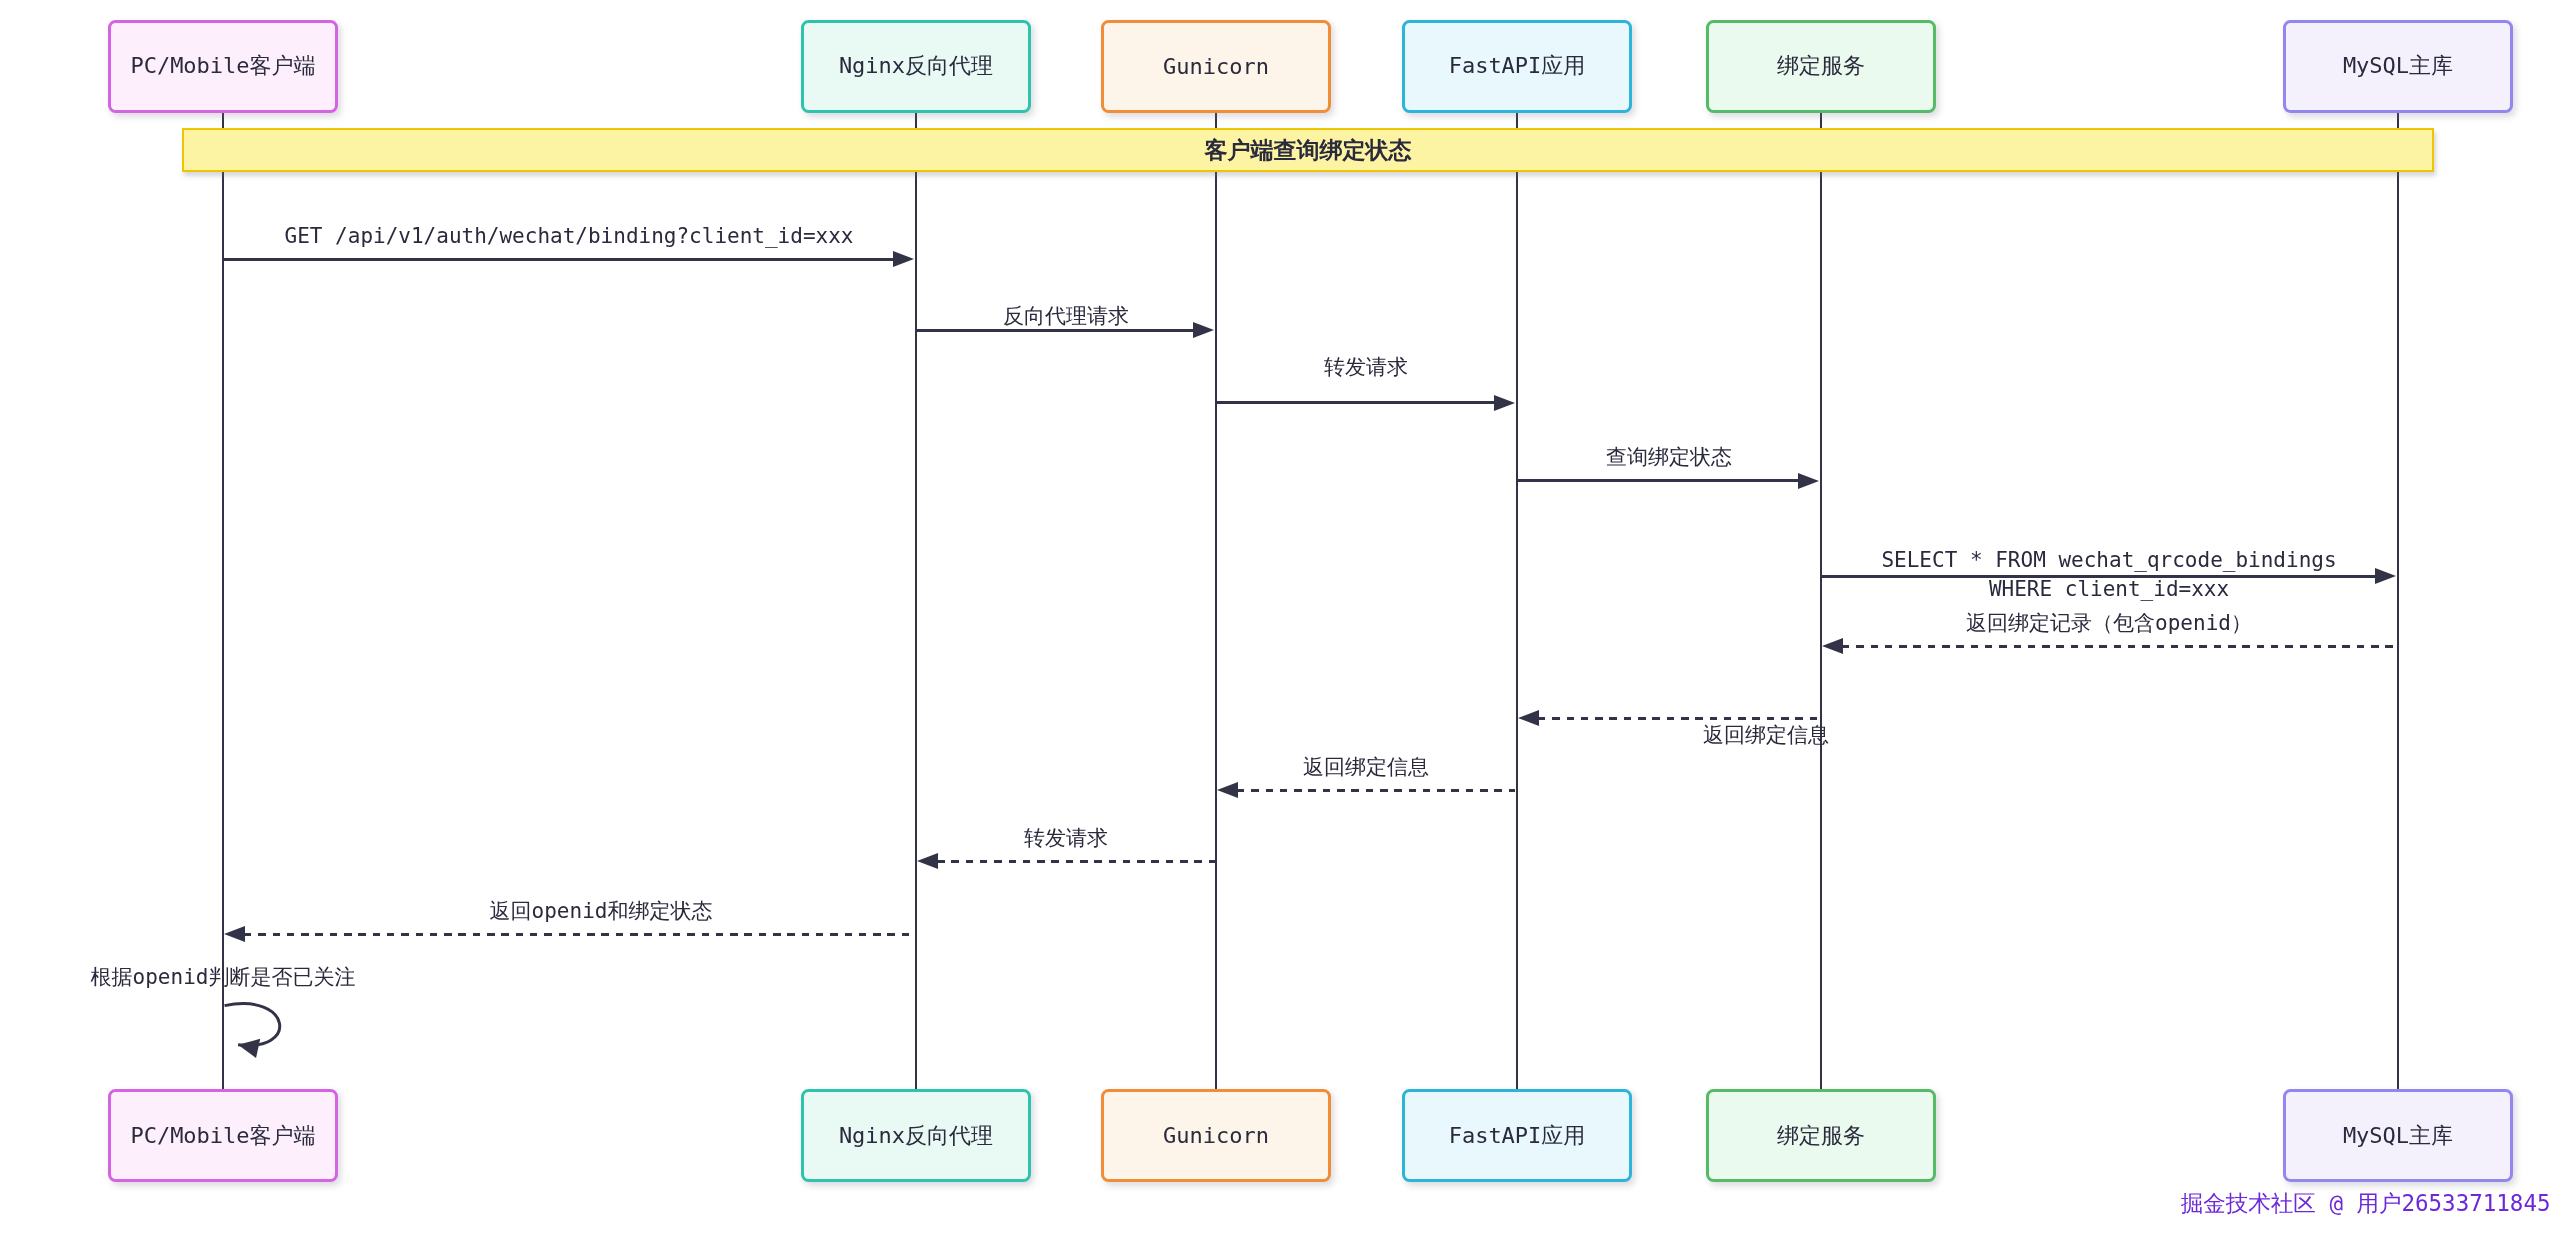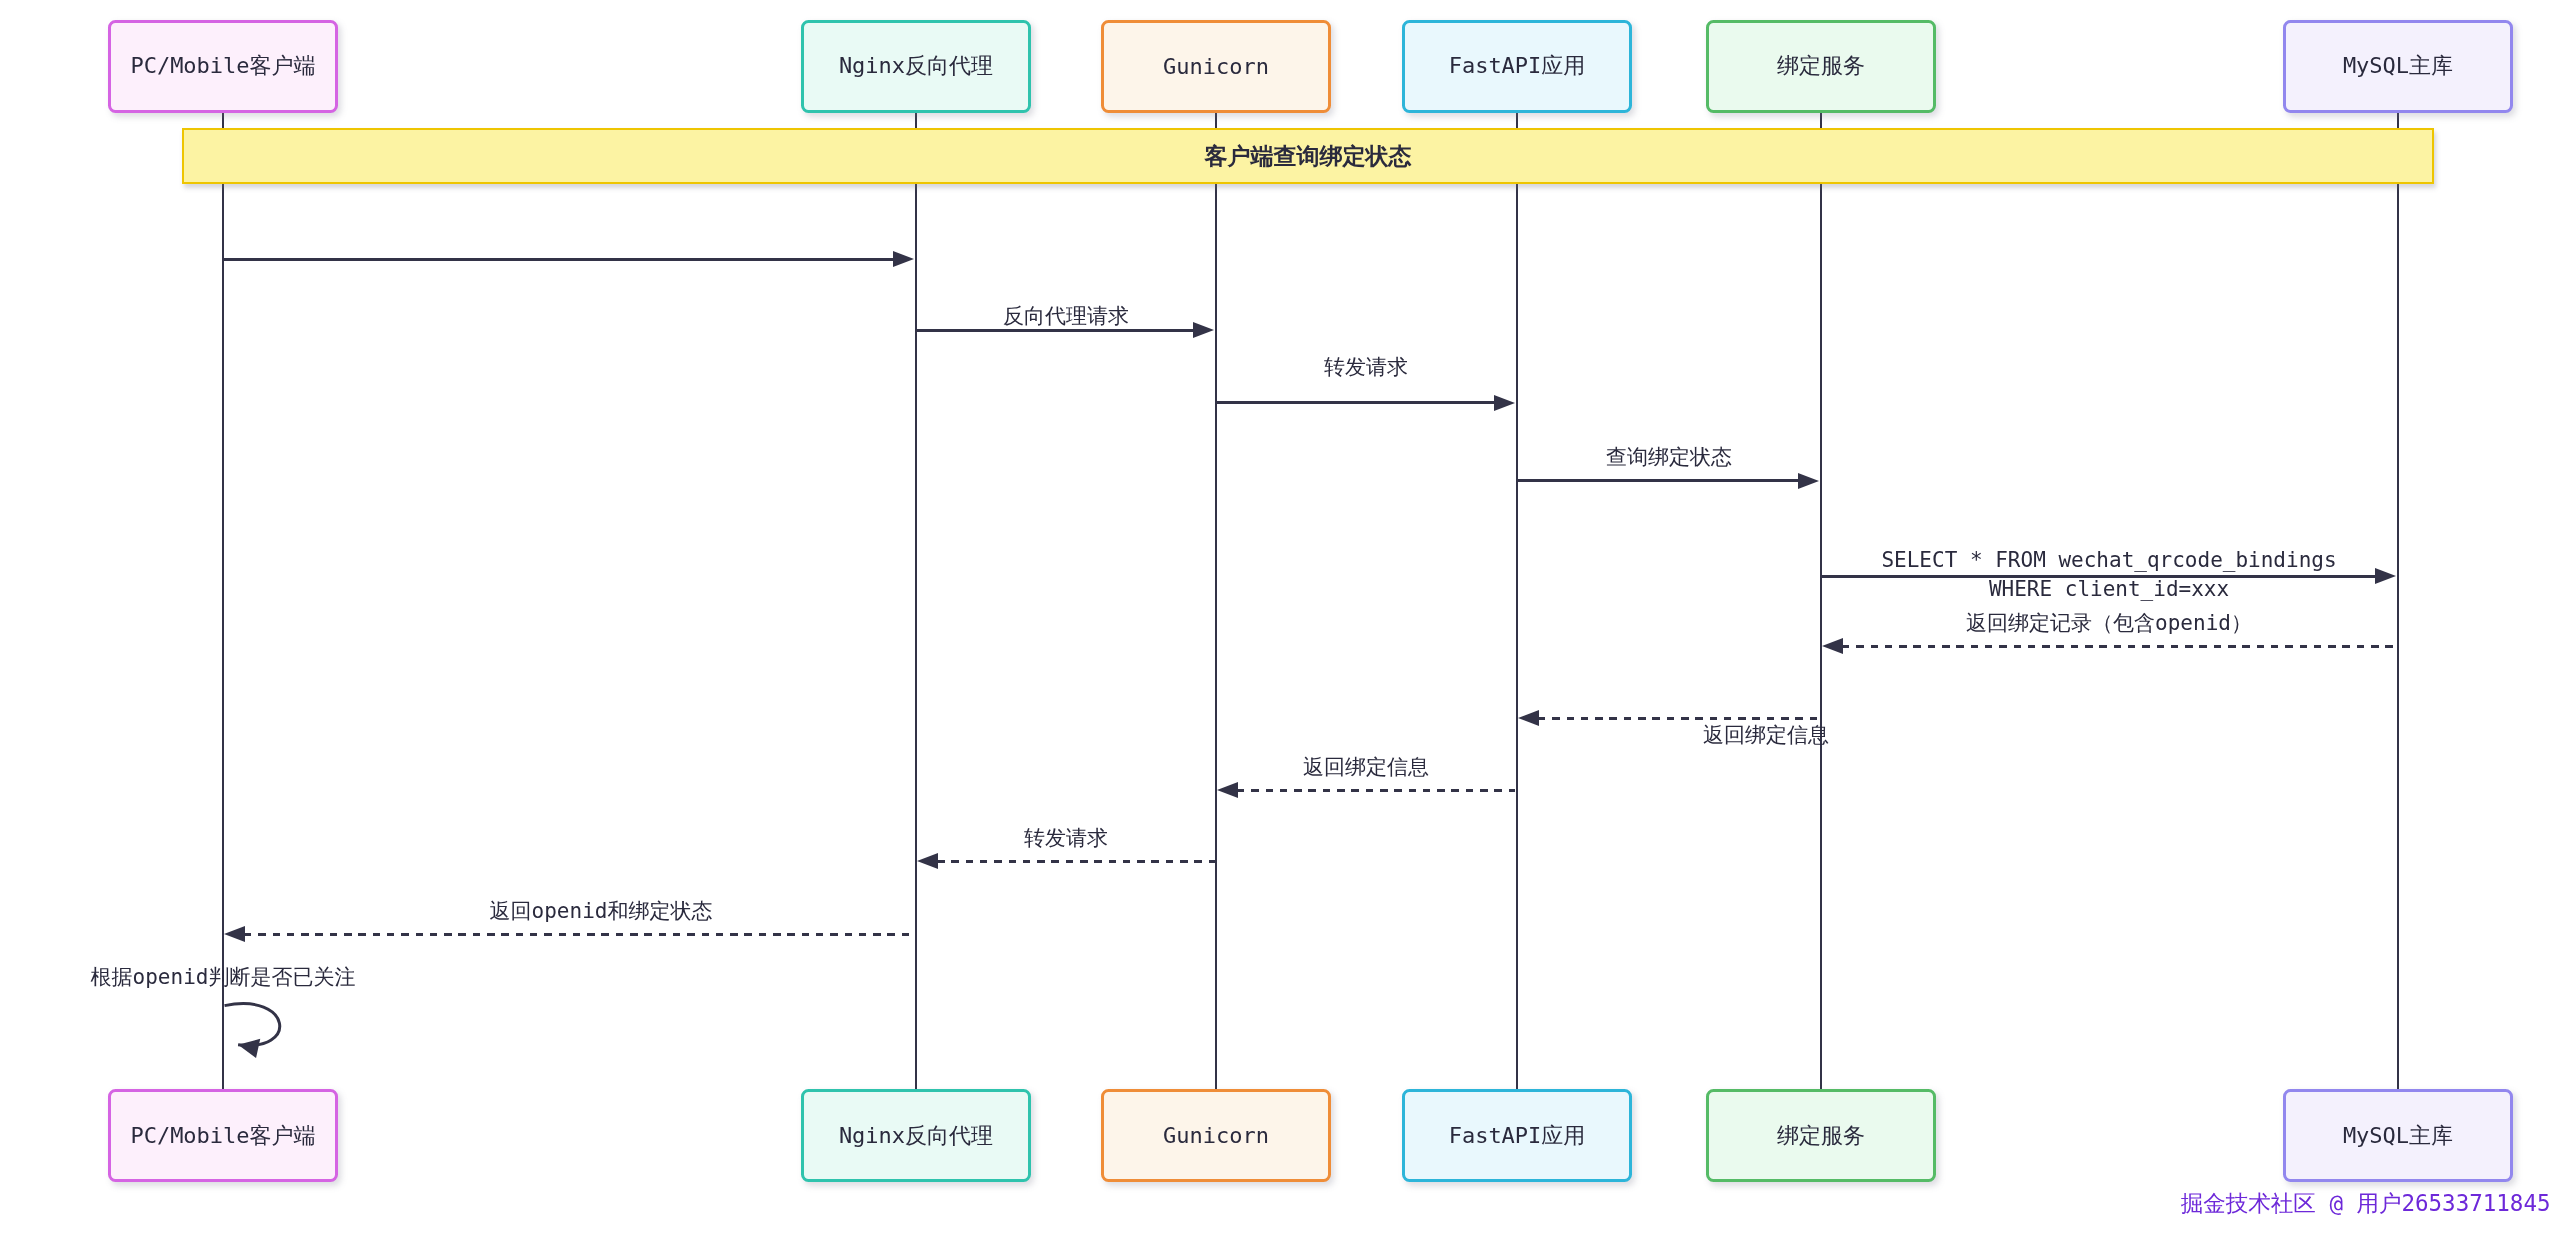--- a/index.html
+++ b/index.html
@@ -25,21 +25,21 @@
   }
   .actor-box span{white-space:nowrap;}
 
   
   .lifeline{
     position:absolute;width:2.3px;background:var(--line-color);z-index:1;
   }
 
   
   .banner{
-    position:absolute;left:182px;top:128px;width:2252px;height:56px;
+    position:absolute;left:182px;top:128px;width:2252px;height:44px;
     box-sizing:border-box;background:#fcf3a3;border:2.3px solid #eec501;
     display:flex;align-items:center;justify-content:center;
     font-weight:bold;font-size:23px;z-index:4;
     box-shadow:2.3px 3.8px 4.5px rgba(120,120,140,0.3);
   }
 
   
   .message-line{position:absolute;height:3px;z-index:2;}
   .message-line.solid{background:var(--line-color);}
   .message-line.dashed{
@@ -129,20 +129,21 @@
     </div>
     <div class="lifeline" style="left: 2397px; top: 113px; height: 977px;"></div>
     <div class="actor-box" style="left: 2283px; top: 19.5px; width: 230px; height: 93px; background: rgb(244, 241, 253); border-color: rgb(146, 135, 238);">
       <span>MySQL主库</span>
     </div>
     <div class="actor-box" style="left: 2283px; top: 1089px; width: 230px; height: 93px; background: rgb(244, 241, 253); border-color: rgb(146, 135, 238);">
       <span>MySQL主库</span>
     </div>
     <div class="message-line solid" style="left: 224px; width: 671px; top: 258px;"></div>
     <div class="arrowhead right" style="top: 251px; left: 893px;"></div>
+    <div class="message-label" style="left: 569px; top: 222px;">GET /api/v1/auth/wechat/binding?client_id=xxx</div>
     <div class="message-line solid" style="left: 917px; width: 278px; top: 329px;"></div>
     <div class="arrowhead right" style="top: 322px; left: 1193px;"></div>
     <div class="message-label" style="left: 1066px; top: 302px;">反向代理请求</div>
     <div class="message-line solid" style="left: 1217px; width: 278px; top: 401px;"></div>
     <div class="arrowhead right" style="top: 395px; left: 1494px;"></div>
     <div class="message-label" style="left: 1366px; top: 353px;">转发请求</div>
     <div class="message-line solid" style="left: 1518px; width: 281px; top: 479px;"></div>
     <div class="arrowhead right" style="top: 473px; left: 1798px;"></div>
     <div class="message-label" style="left: 1669px; top: 443px;">查询绑定状态</div>
     <div class="message-line solid" style="left: 1822px; width: 554px; top: 575px;"></div>

